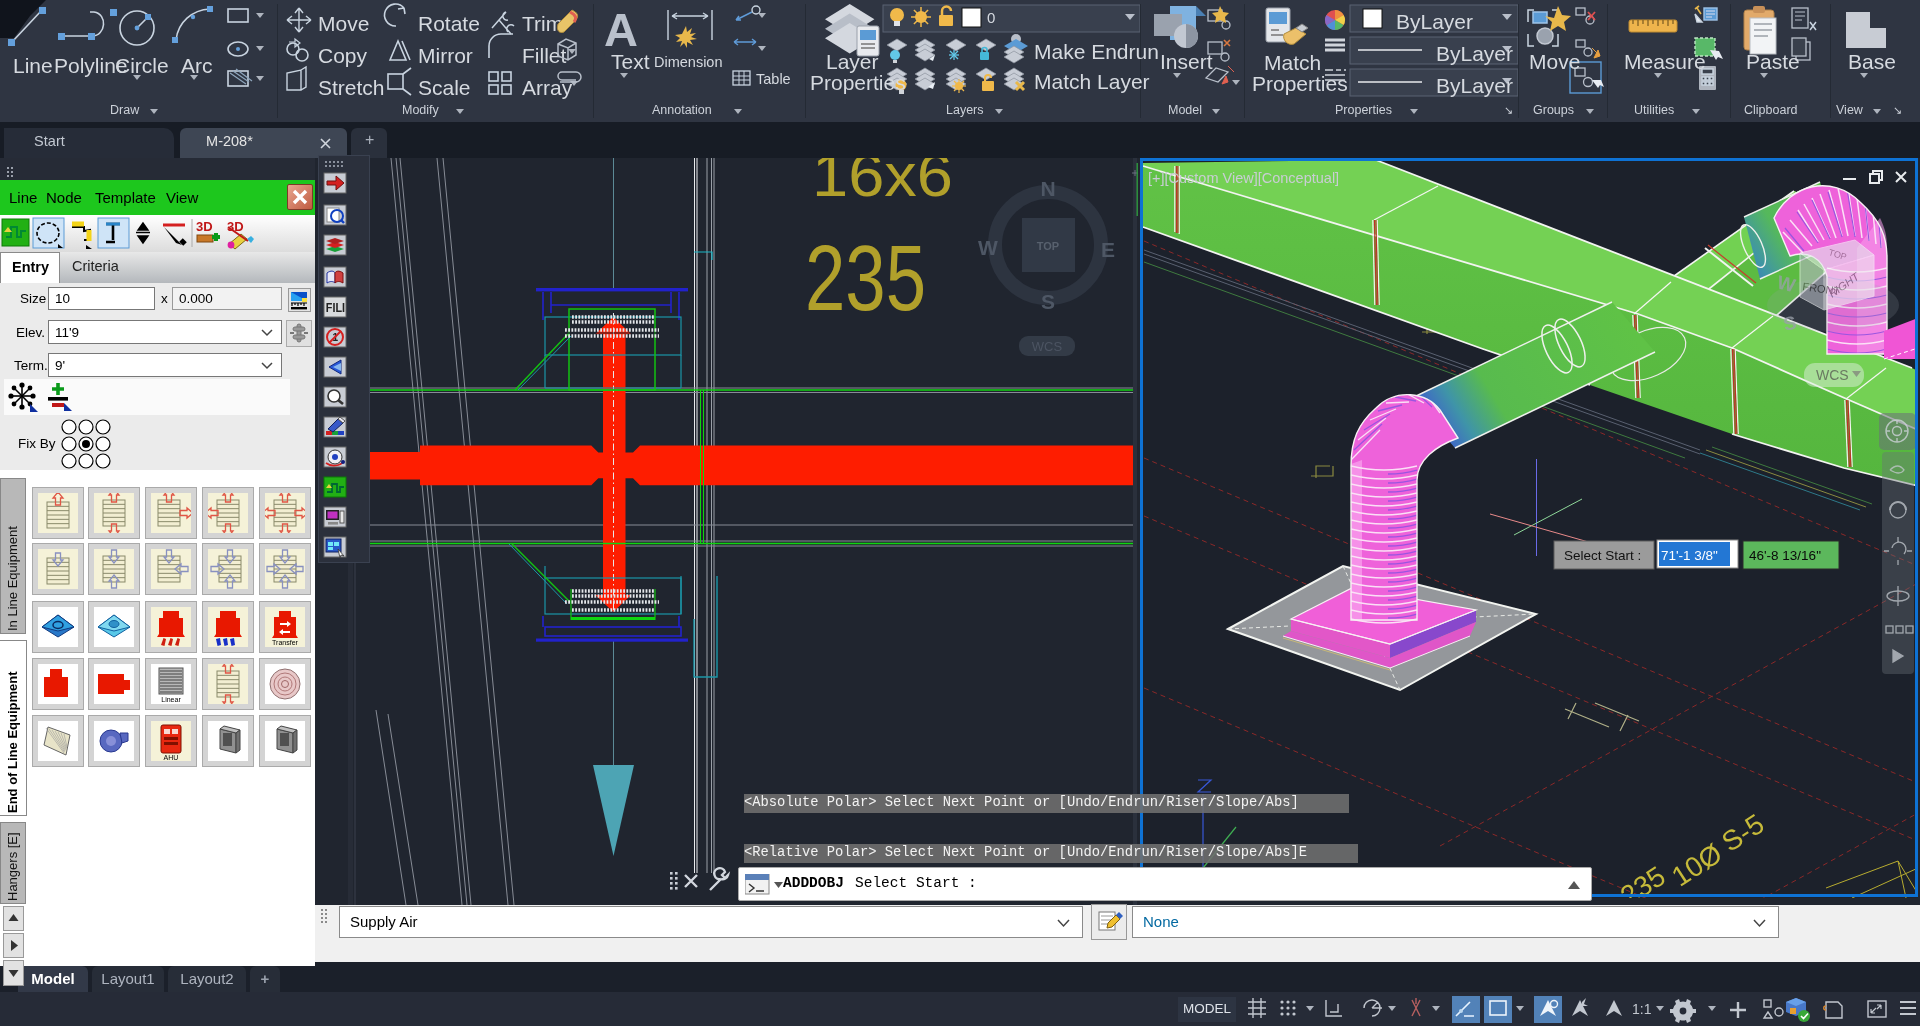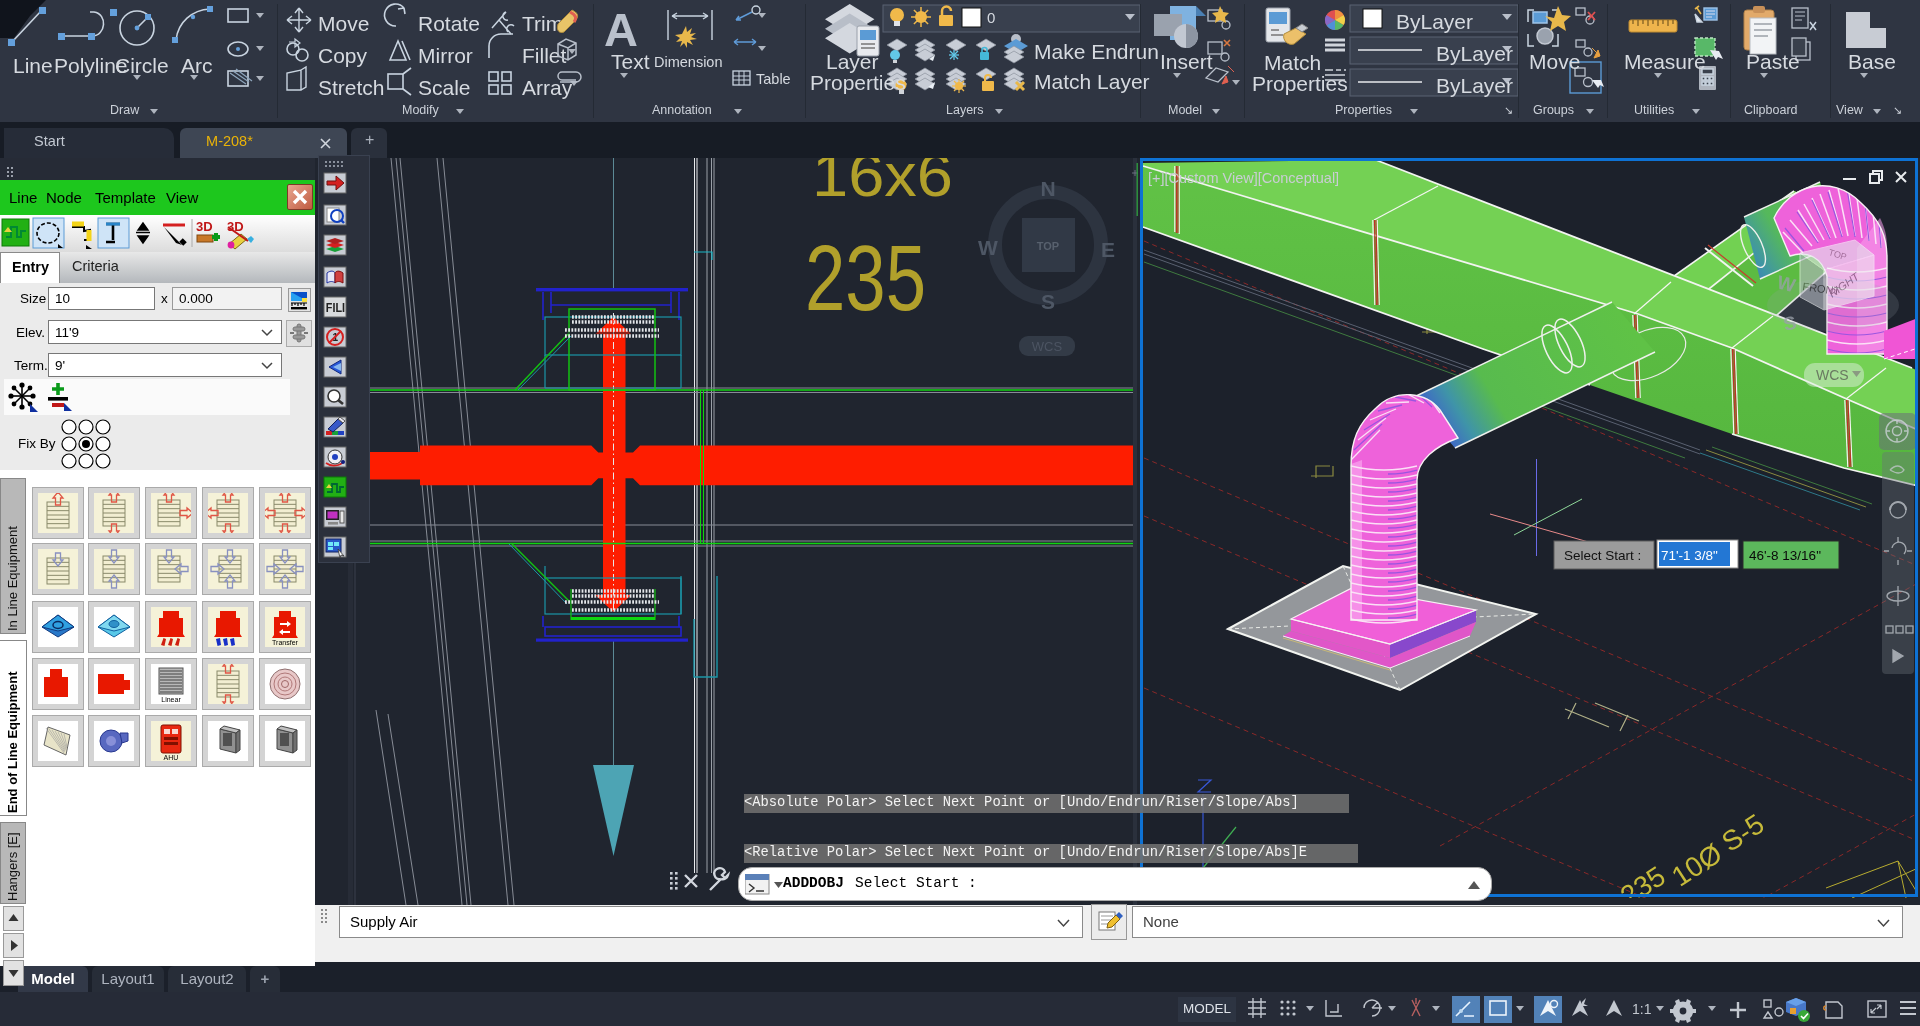--- a/index.html
+++ b/index.html
@@ -387,21 +387,21 @@
     <path d="M16 12 h24 v16 h16 v20 h-40 z" fill="#c8ccd4"></path>
   </svg>
   <div class="rtxt" style="left:1848px;top:50px">Base</div>
     <div class="caretS" style="left:1860px;top:73px"></div>
   <div class="rlbl" style="left:1836px;top:103px">View</div>
     <div class="caretS" style="left:1873px;top:109px"></div>
   <div class="rlbl" style="left:1893px;top:104px;font-size:11px">↘</div>
 </div>
 <div id="ftabs">
   <div class="ftab" style="left:4px;width:170px;background:#262c38;border-radius:0 10px 0 0">&nbsp;&nbsp;&nbsp;&nbsp;Start</div>
-  <div class="ftab" style="left:180px;width:167px;background:#3e4654;color:#eab308">&nbsp;&nbsp;&nbsp;M-208*
+  <div class="ftab" style="left:180px;width:167px;background:#3e4654;color:#e5e5e5">&nbsp;&nbsp;&nbsp;M-208*
     <svg width="11" height="11" style="position:absolute;right:16px;top:10px">
         <path d="M1 1 L10 10 M10 1 L1 10" stroke="#d0d5dc" stroke-width="1.6"></path>
       </svg>
   </div>
   <div class="ftab" style="left:351px;width:36px;background:#2a303c;text-align:center;color:#aab1bc;font-size:16px;padding-top:3px">+</div>
 </div>
 <div id="canvaswrap" class="abs" style="left:348px;top:158px;width:792px;height:747px;background:#20252f;">
 <svg width="792" height="747" viewBox="0 0 792 747">
 
   <rect x="0" y="0" width="5" height="747" fill="#272c37"></rect>
@@ -1423,21 +1423,21 @@
         <rect x="2" y="11" width="2.6" height="2.6"></rect>
         <rect x="7" y="11" width="2.6" height="2.6"></rect>
         <rect x="2" y="16" width="2.6" height="2.6"></rect>
         <rect x="7" y="16" width="2.6" height="2.6"></rect>
         <rect x="2" y="21" width="2.6" height="2.6"></rect>
         <rect x="7" y="21" width="2.6" height="2.6"></rect>
       </g>
     <path d="M17 9 L29 21 M29 9 L17 21" stroke="#d2d7de" stroke-width="2.4"></path>
     <path d="M42 24 L53 13 M53 13 a5.5 5.5 0 1 1 4 -7 l-3 3 3 3 3 -3 a5.5 5.5 0 0 1 -7 4" stroke="#d2d7de" stroke-width="2.4" fill="none"></path>
   </svg>
-  <div class="abs" style="left:738px;top:867px;width:754px;height:34px;background:#fff;border:1px solid #aaa;border-radius:14px">
+  <div class="abs" style="left:738px;top:867px;width:854px;height:34px;background:#fff;border:1px solid #aaa;border-radius:2px">
     <svg class="abs" style="left:6px;top:6px" width="40" height="22">
       <rect x="0" y="0" width="24" height="20" fill="#f2f2f2" stroke="#888"></rect>
       <rect x="0" y="0" width="24" height="6" fill="#5a80b8"></rect>
       <path d="M4 10 l5 4 -5 4 M11 17 h8" stroke="#333" stroke-width="1.4" fill="none"></path>
       <path d="M29 8 l9 0 -4.5 6 z" fill="#555"></path>
     </svg>
     <span style="position:absolute;left:44px;top:7px;font-family:'Liberation Mono',monospace;font-size:14.5px;font-weight:bold;color:#000">ADDDOBJ</span>
     <span style="position:absolute;left:116px;top:7px;font-family:'Liberation Mono',monospace;font-size:14.5px;color:#000">Select Start :</span>
     <svg class="abs" style="right:10px;top:12px" width="14" height="10">
         <path d="M7 1 l6 8 h-12 z" fill="#555"></path>
@@ -1463,21 +1463,21 @@
       </svg>
   </div>
   <div class="abs" style="left:776px;top:-1px;width:36px;height:36px;background:#ececec;border:1px solid #999">
     <svg width="34" height="34">
         <rect x="7" y="7" width="16" height="18" fill="#fff" stroke="#777"></rect>
         <path d="M9 11 h12 M9 15 h12 M9 19 h8" stroke="#999" stroke-width="1"></path>
         <path d="M16 18 l8 -8 4 4 -8 8 -5 1 z" fill="#f0c030" stroke="#806010"></path>
         <path d="M24 10 l4 4 3 -3 -4 -4 z" fill="#3060c0"></path>
       </svg>
   </div>
-  <div class="abs" style="left:817px;top:1px;width:771px;height:32px;background:#fff;border:1px solid #8a8a8a;font-size:15px;color:#404040;padding:6px 0 0 10px">None
+  <div class="abs" style="left:817px;top:1px;width:647px;height:32px;background:#fff;border:1px solid #8a8a8a;font-size:15px;color:#0369a1;padding:6px 0 0 10px">None
     <svg width="13" height="9" style="position:absolute;right:12px;top:12px">
         <path d="M1 1 l5.5 6 5.5 -6" stroke="#444" fill="none" stroke-width="1.5"></path>
       </svg>
   </div>
 </div>
 <div id="modelrow">
   <div class="abs" style="left:18px;top:4px;width:70px;height:26px;background:#323948;border-radius:6px 6px 0 0;color:#fff;font-weight:bold;font-size:15px;text-align:center;padding-top:4px">Model</div>
   <div class="abs" style="left:92px;top:4px;width:72px;height:26px;background:#272d38;border-radius:6px 6px 0 0;color:#aeb4bf;font-size:15px;text-align:center;padding-top:4px">Layout1</div>
   <div class="abs" style="left:168px;top:4px;width:78px;height:26px;background:#272d38;border-radius:6px 6px 0 0;color:#aeb4bf;font-size:15px;text-align:center;padding-top:4px">Layout2</div>
   <div class="abs" style="left:250px;top:4px;width:30px;height:26px;background:#272d38;border-radius:6px 6px 0 0;color:#9aa1ac;font-size:15px;font-weight:bold;text-align:center;padding-top:4px">+</div>

